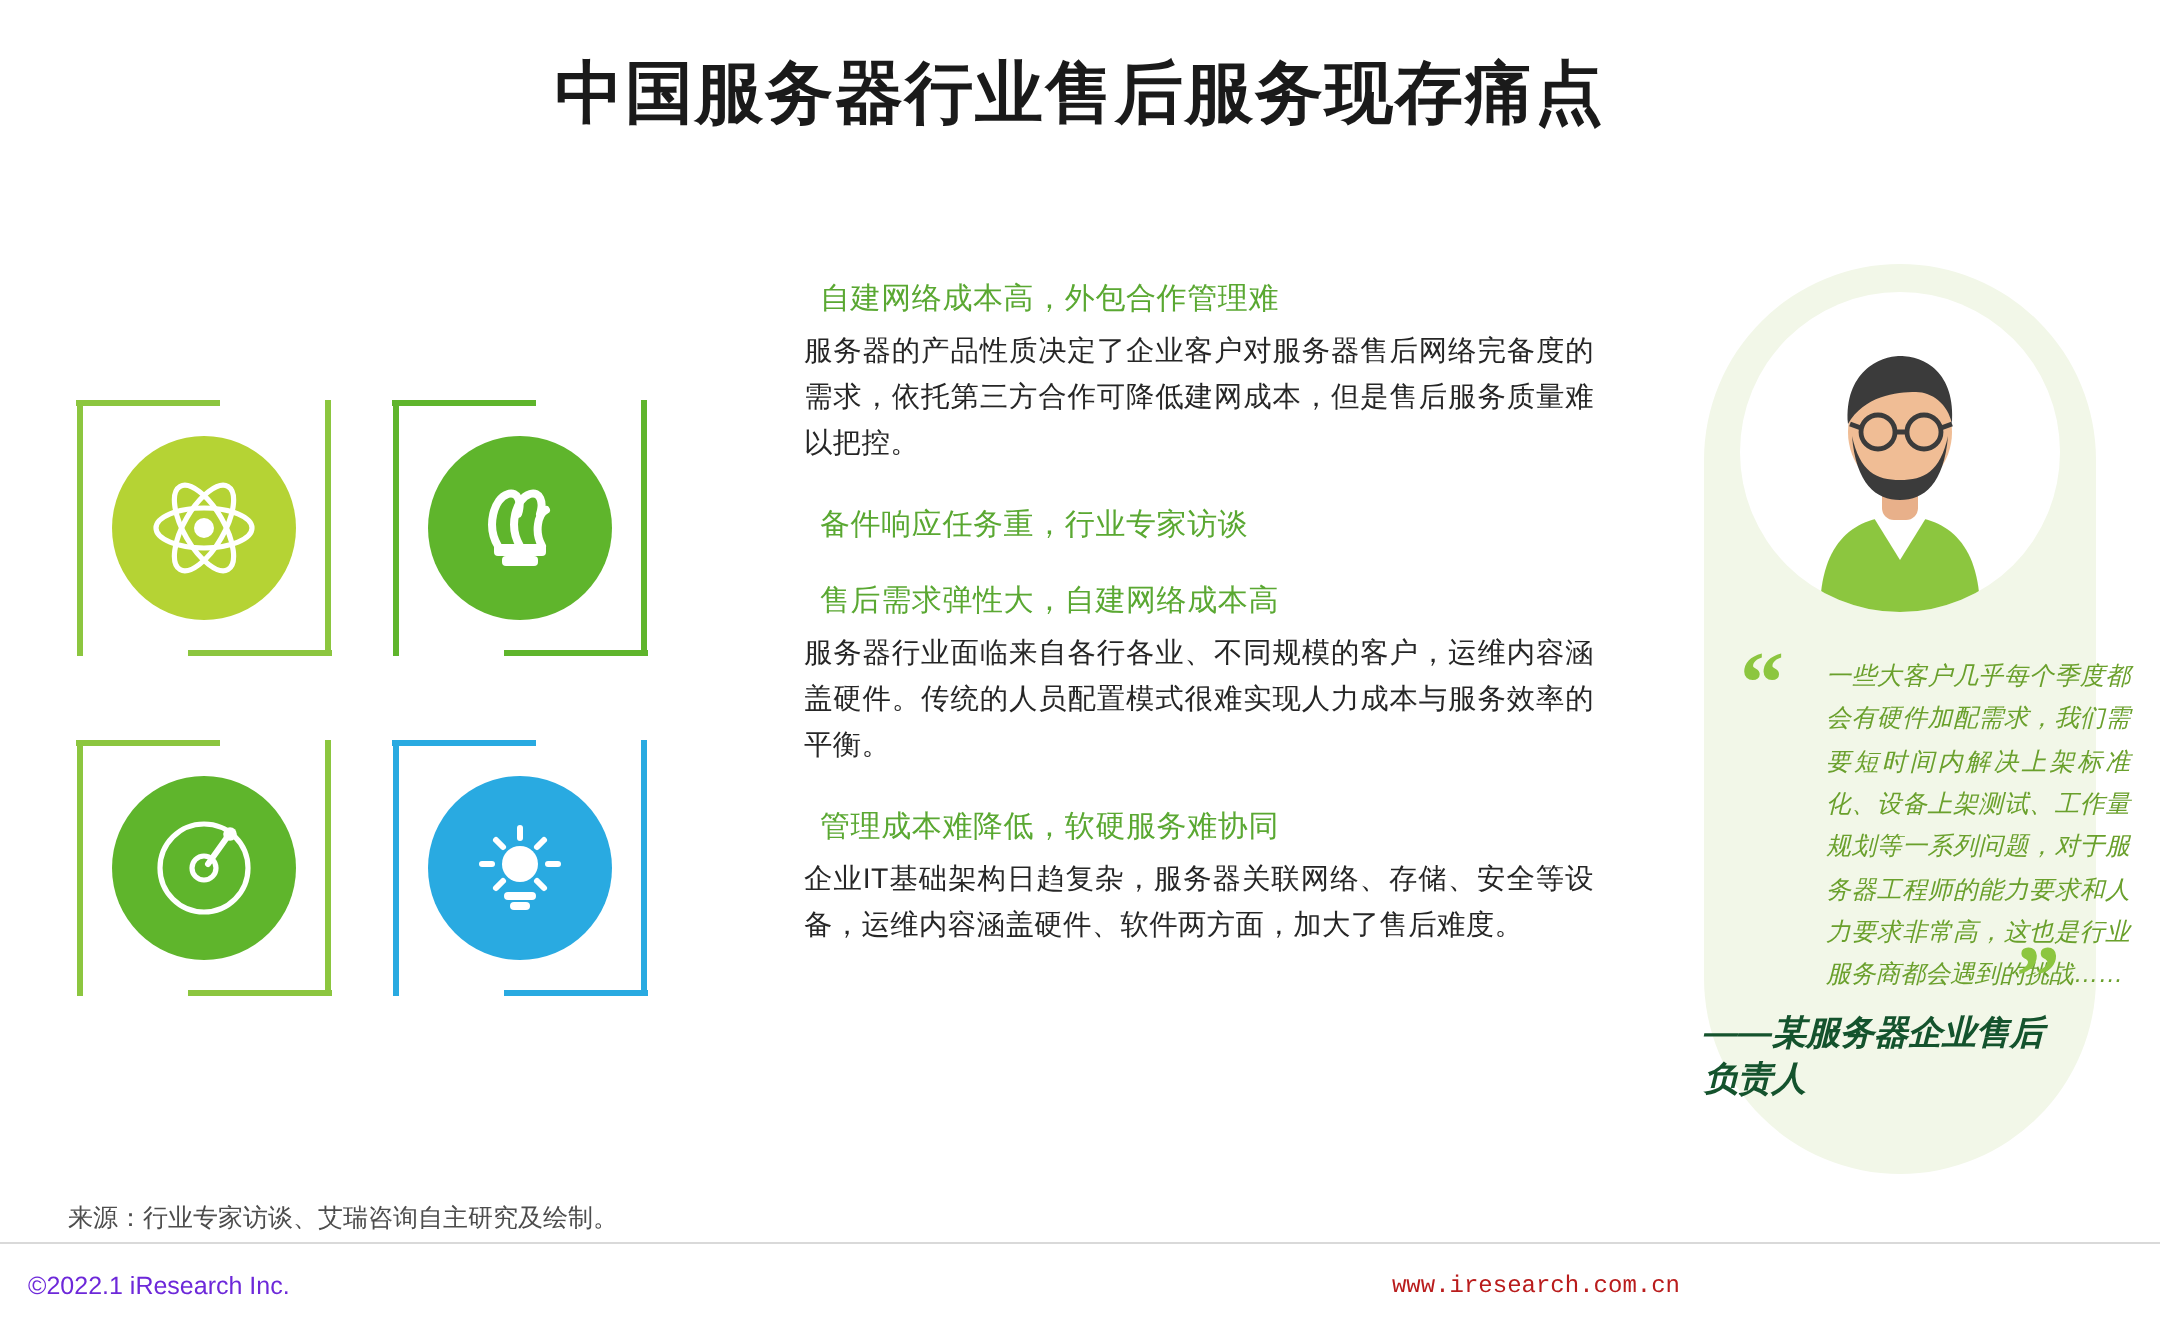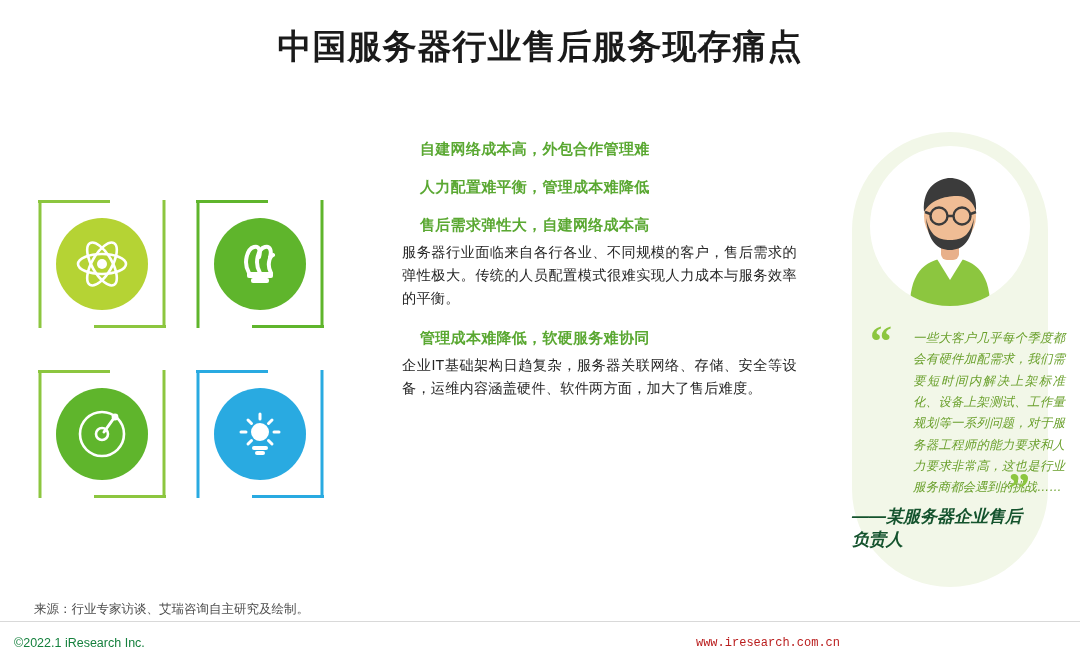--- a/index.html
+++ b/index.html
@@ -80,23 +80,23 @@
   
   .content {
     position: absolute;
     left: 402px;
     top: 140px;
     width: 395px;
   }
   .block { margin-bottom: 19px; }
   .block:last-child { margin-bottom: 0; }
   .block h3 {
-    margin: 0 0 6px 18px;
+    margin: 0 0 6px 8px;
     font-size: 15px;
-    font-weight: bold;
+    font-weight: normal;
     color: #5aa832;
     letter-spacing: 0.3px;
   }
   .block p {
     margin: 0;
     font-size: 14.2px;
     line-height: 1.62;
     color: #262626;
     text-align: justify;
     letter-spacing: 0.2px;
@@ -168,21 +168,21 @@
     bottom: 44px;
     width: 1080px;
     height: 1px;
     background: #d9d9d9;
   }
   .footer-left {
     position: absolute;
     left: 14px;
     bottom: 16px;
     font-size: 12.5px;
-    color: #15803d;
+    color: #6d28d9;
   }
   .footer-right {
     position: absolute;
     right: 16px;
     bottom: 16px;
     font-size: 12px;
     color: #b91c1c;
     font-family: Liberation Mono, monospace;
   }
 </style>
@@ -273,27 +273,28 @@
           <rect x="20" y="40" width="16" height="4" rx="2" fill="#ffffff"></rect>
           <rect x="23" y="45" width="10" height="4" rx="2" fill="#ffffff"></rect>
         </svg>
       </div>
     </div>
   </div>
 
   <div class="content">
     <div class="block">
       <h3>自建网络成本高，外包合作管理难</h3>
+      <p>服务器的产品性质决定了企业客户对服务器售后网络完备度的需求，依托第三方合作可降低建网成本，但是售后服务质量难以把控。</p>
     </div>
     <div class="block">
-      <h3>人力配置难平衡，管理成本难降低</h3>
+      <h3>备件响应任务重，行业专家访谈</h3>
     </div>
     <div class="block">
       <h3>售后需求弹性大，自建网络成本高</h3>
-      <p>服务器行业面临来自各行各业、不同规模的客户，售后需求的弹性极大。传统的人员配置模式很难实现人力成本与服务效率的平衡。</p>
+      <p>服务器行业面临来自各行各业、不同规模的客户，运维内容涵盖硬件。传统的人员配置模式很难实现人力成本与服务效率的平衡。</p>
     </div>
     <div class="block">
       <h3>管理成本难降低，软硬服务难协同</h3>
       <p>企业IT基础架构日趋复杂，服务器关联网络、存储、安全等设备，运维内容涵盖硬件、软件两方面，加大了售后难度。</p>
     </div>
   </div>
 
   <div class="quote-panel">
     <div class="avatar-ring">
       <svg width="160" height="160" viewBox="0 0 160 160">

